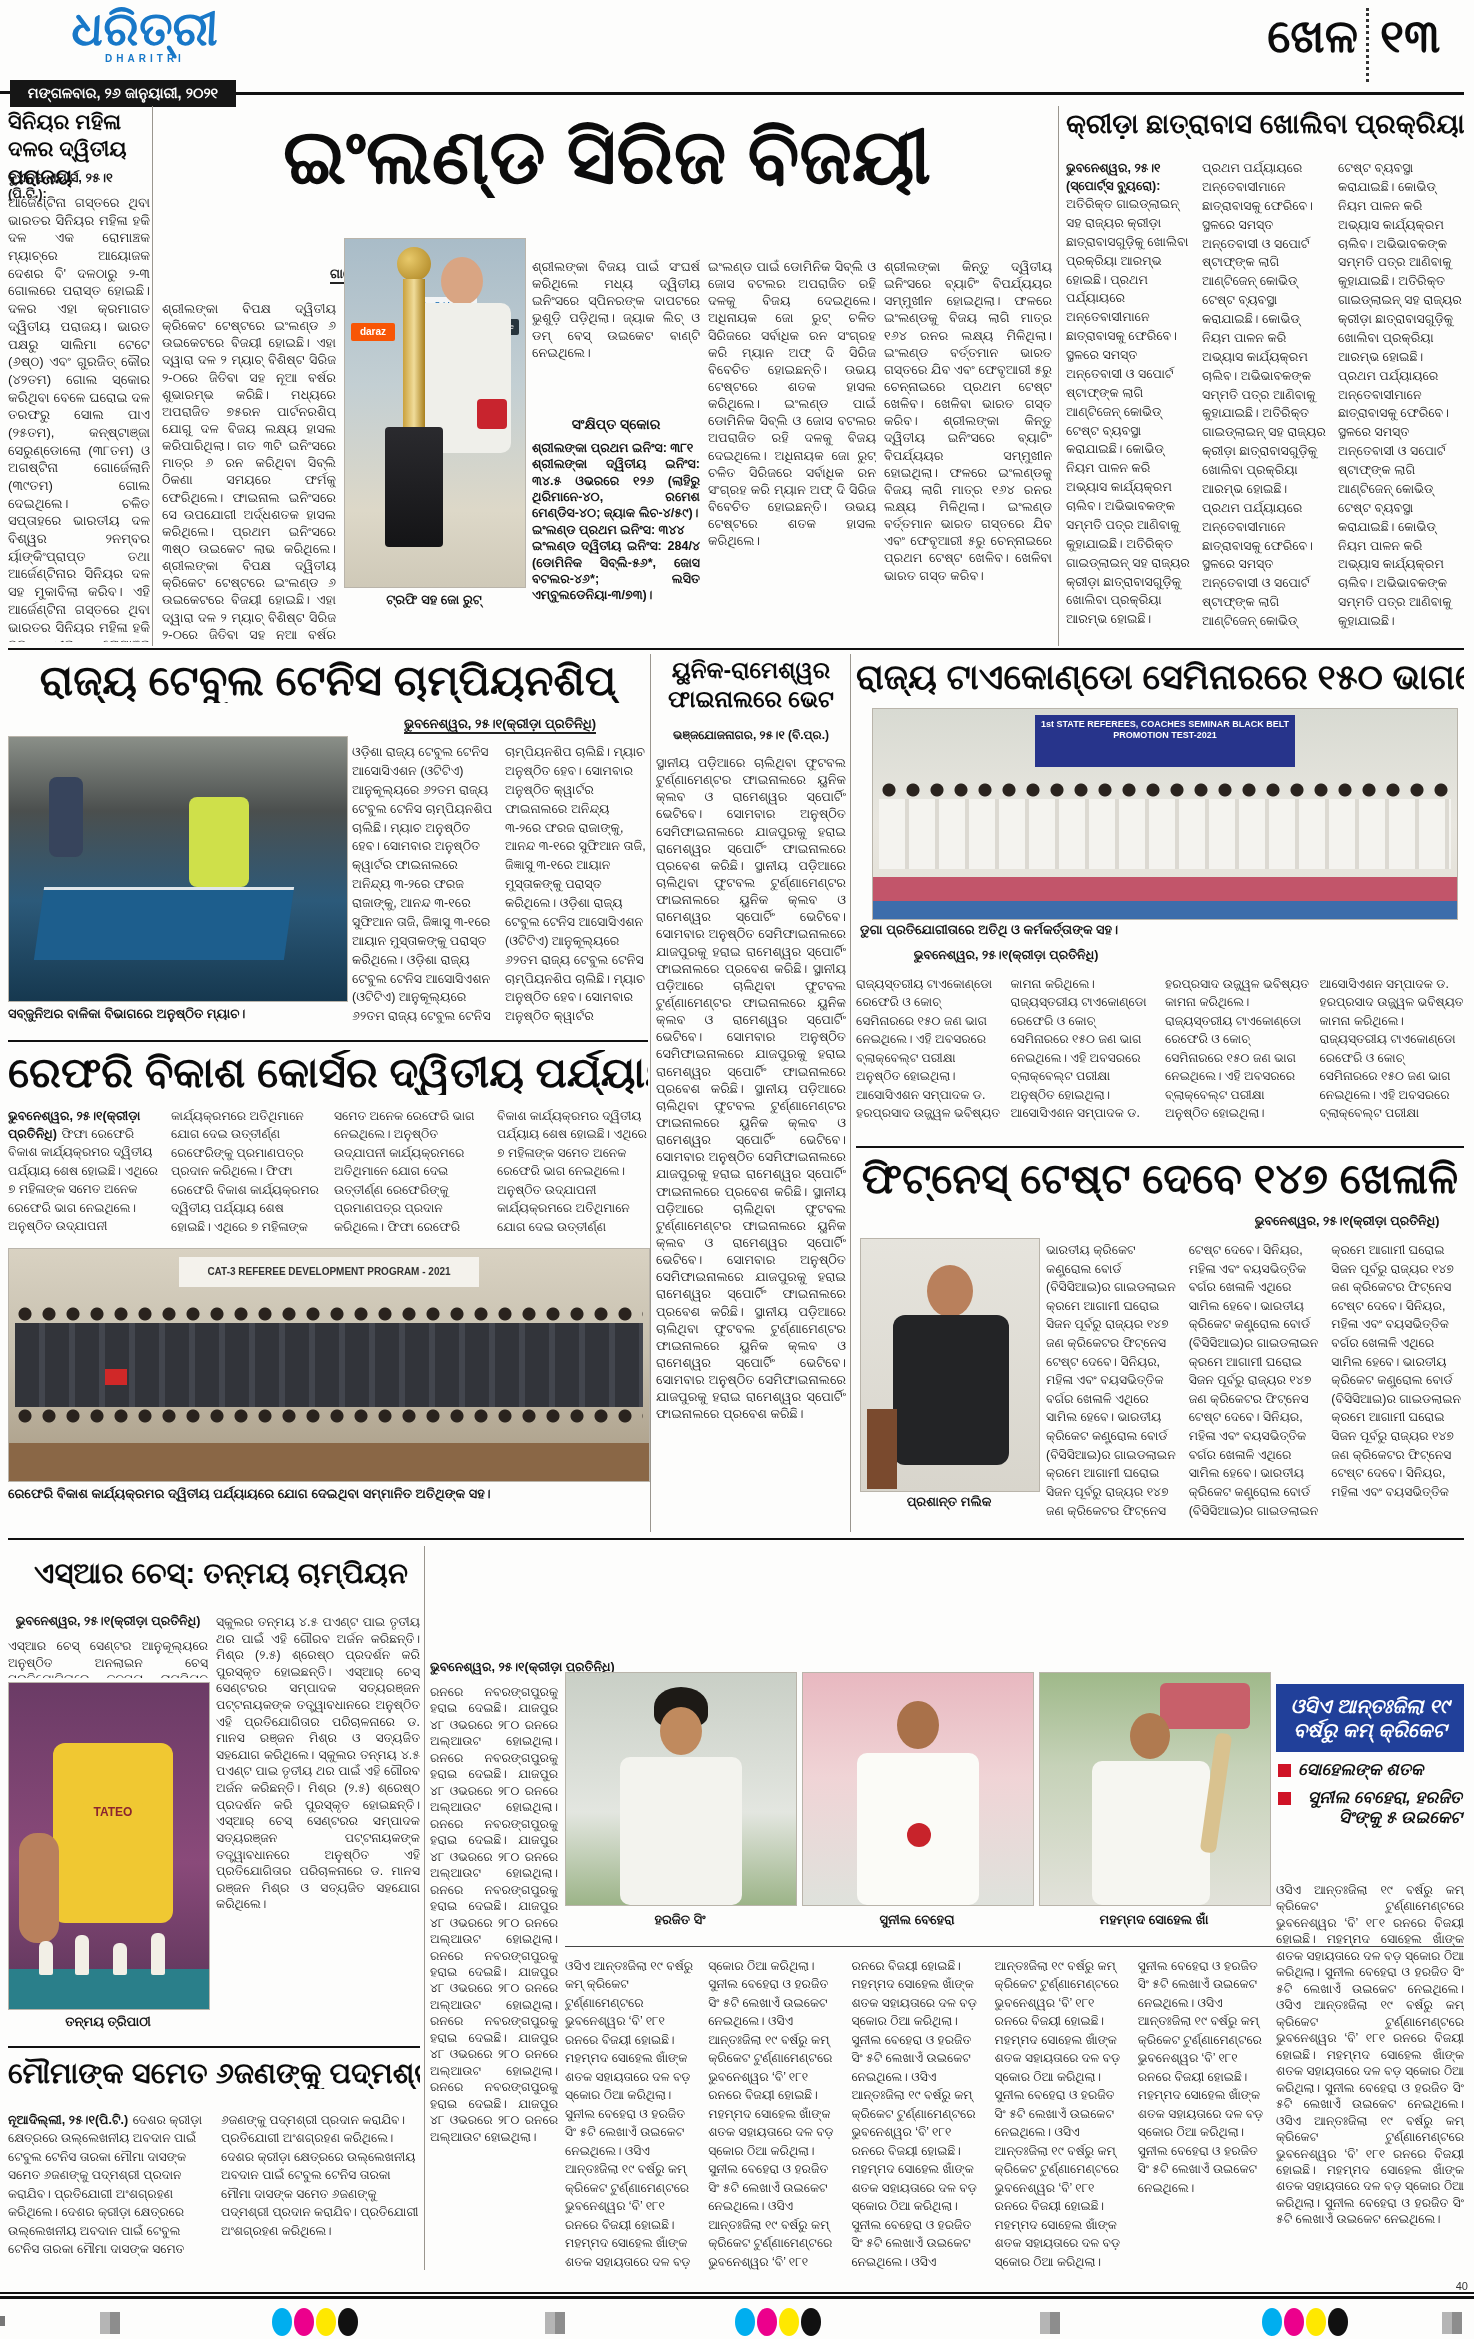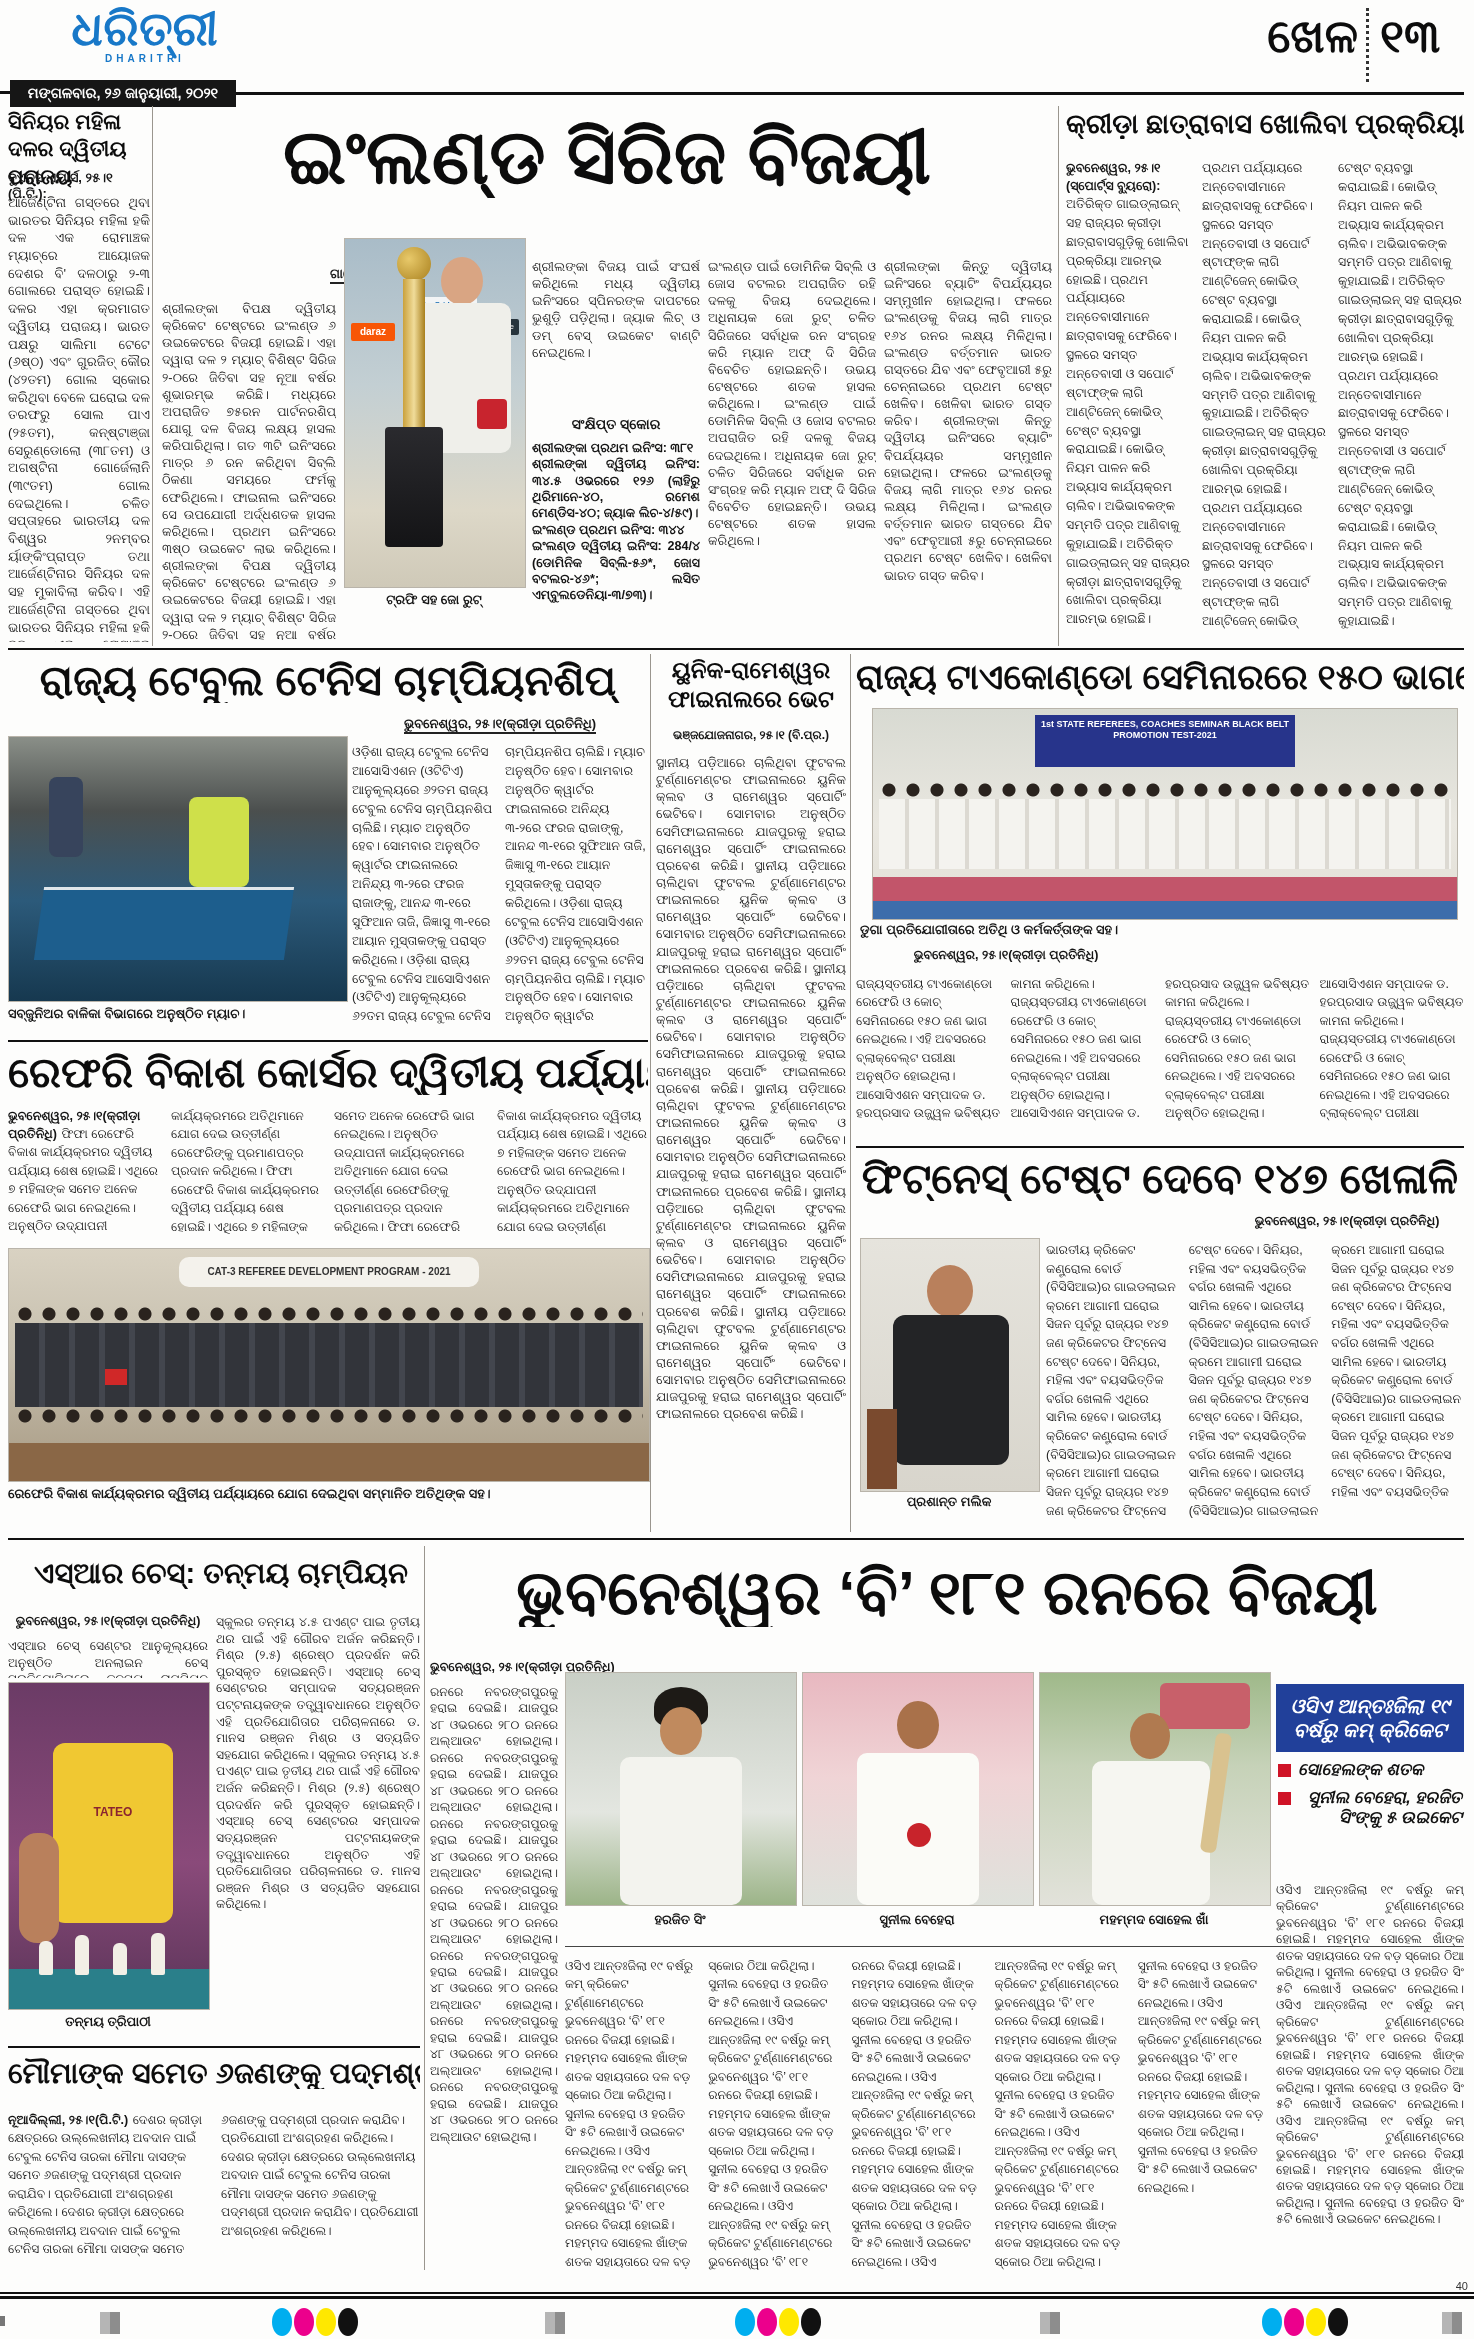--- a/index.html
+++ b/index.html
@@ -137,21 +137,21 @@
     <span class="body" style="display:inline;font-size:12.4px;">ଭାରତୀୟ କ୍ରିକେଟ କଣ୍ଟ୍ରୋଲ ବୋର୍ଡ (ବିସିସିଆଇ)ର ଗାଇଡଲାଇନ କ୍ରମେ ଆଗାମୀ ଘରୋଇ ସିଜନ ପୂର୍ବରୁ ରାଜ୍ୟର ୧୪୭ ଜଣ କ୍ରିକେଟର ଫିଟ୍‌ନେସ ଟେଷ୍ଟ ଦେବେ। ସିନିୟର, ମହିଳା ଏବଂ ବୟସଭିତ୍ତିକ ବର୍ଗର ଖେଳାଳି ଏଥିରେ ସାମିଲ ହେବେ। ଭାରତୀୟ କ୍ରିକେଟ କଣ୍ଟ୍ରୋଲ ବୋର୍ଡ (ବିସିସିଆଇ)ର ଗାଇଡଲାଇନ କ୍ରମେ ଆଗାମୀ ଘରୋଇ ସିଜନ ପୂର୍ବରୁ ରାଜ୍ୟର ୧୪୭ ଜଣ କ୍ରିକେଟର ଫିଟ୍‌ନେସ ଟେଷ୍ଟ ଦେବେ। ସିନିୟର, ମହିଳା ଏବଂ ବୟସଭିତ୍ତିକ ବର୍ଗର ଖେଳାଳି ଏଥିରେ ସାମିଲ ହେବେ। ଭାରତୀୟ କ୍ରିକେଟ କଣ୍ଟ୍ରୋଲ ବୋର୍ଡ (ବିସିସିଆଇ)ର ଗାଇଡଲାଇନ କ୍ରମେ ଆଗାମୀ ଘରୋଇ ସିଜନ ପୂର୍ବରୁ ରାଜ୍ୟର ୧୪୭ ଜଣ କ୍ରିକେଟର ଫିଟ୍‌ନେସ ଟେଷ୍ଟ ଦେବେ। ସିନିୟର, ମହିଳା ଏବଂ ବୟସଭିତ୍ତିକ ବର୍ଗର ଖେଳାଳି ଏଥିରେ ସାମିଲ ହେବେ। ଭାରତୀୟ କ୍ରିକେଟ କଣ୍ଟ୍ରୋଲ ବୋର୍ଡ (ବିସିସିଆଇ)ର ଗାଇଡଲାଇନ କ୍ରମେ ଆଗାମୀ ଘରୋଇ ସିଜନ ପୂର୍ବରୁ ରାଜ୍ୟର ୧୪୭ ଜଣ କ୍ରିକେଟର ଫିଟ୍‌ନେସ ଟେଷ୍ଟ ଦେବେ। ସିନିୟର, ମହିଳା ଏବଂ ବୟସଭିତ୍ତିକ ବର୍ଗର ଖେଳାଳି ଏଥିରେ ସାମିଲ ହେବେ। ଭାରତୀୟ କ୍ରିକେଟ କଣ୍ଟ୍ରୋଲ ବୋର୍ଡ (ବିସିସିଆଇ)ର ଗାଇଡଲାଇନ କ୍ରମେ ଆଗାମୀ ଘରୋଇ ସିଜନ ପୂର୍ବରୁ ରାଜ୍ୟର ୧୪୭ ଜଣ କ୍ରିକେଟର ଫିଟ୍‌ନେସ ଟେଷ୍ଟ ଦେବେ। ସିନିୟର, ମହିଳା ଏବଂ ବୟସଭିତ୍ତିକ ବର୍ଗର ଖେଳାଳି ଏଥିରେ ସାମିଲ ହେବେ।</span>
   </div>
 
   <div class="abs rule" style="left:8px;top:1040px;width:640px;height:2px;"></div>
   <div class="abs hl c" style="left:8px;top:1050px;width:640px;font-size:42px;">ରେଫରି ବିକାଶ କୋର୍ସର ଦ୍ୱିତୀୟ ପର୍ଯ୍ୟାୟ ଶେଷ</div>
   <div class="abs cols" style="left:8px;top:1106px;width:640px;height:138px;column-count:4;column-gap:12px;">
     <span class="dl" style="font-size:12.5px;">ଭୁବନେଶ୍ୱର, ୨୫।୧(କ୍ରୀଡ଼ା ପ୍ରତିନିଧି)</span>
     <span class="body" style="display:inline;font-size:12.3px;">ଫିଫା ରେଫେରି ବିକାଶ କାର୍ଯ୍ୟକ୍ରମର ଦ୍ୱିତୀୟ ପର୍ଯ୍ୟାୟ ଶେଷ ହୋଇଛି। ଏଥିରେ ୭ ମହିଳାଙ୍କ ସମେତ ଅନେକ ରେଫେରି ଭାଗ ନେଇଥିଲେ। ଅନୁଷ୍ଠିତ ଉଦ୍‌ଯାପନୀ କାର୍ଯ୍ୟକ୍ରମରେ ଅତିଥିମାନେ ଯୋଗ ଦେଇ ଉତ୍ତୀର୍ଣ୍ଣ ରେଫେରିଙ୍କୁ ପ୍ରମାଣପତ୍ର ପ୍ରଦାନ କରିଥିଲେ। ଫିଫା ରେଫେରି ବିକାଶ କାର୍ଯ୍ୟକ୍ରମର ଦ୍ୱିତୀୟ ପର୍ଯ୍ୟାୟ ଶେଷ ହୋଇଛି। ଏଥିରେ ୭ ମହିଳାଙ୍କ ସମେତ ଅନେକ ରେଫେରି ଭାଗ ନେଇଥିଲେ। ଅନୁଷ୍ଠିତ ଉଦ୍‌ଯାପନୀ କାର୍ଯ୍ୟକ୍ରମରେ ଅତିଥିମାନେ ଯୋଗ ଦେଇ ଉତ୍ତୀର୍ଣ୍ଣ ରେଫେରିଙ୍କୁ ପ୍ରମାଣପତ୍ର ପ୍ରଦାନ କରିଥିଲେ। ଫିଫା ରେଫେରି ବିକାଶ କାର୍ଯ୍ୟକ୍ରମର ଦ୍ୱିତୀୟ ପର୍ଯ୍ୟାୟ ଶେଷ ହୋଇଛି। ଏଥିରେ ୭ ମହିଳାଙ୍କ ସମେତ ଅନେକ ରେଫେରି ଭାଗ ନେଇଥିଲେ। ଅନୁଷ୍ଠିତ ଉଦ୍‌ଯାପନୀ କାର୍ଯ୍ୟକ୍ରମରେ ଅତିଥିମାନେ ଯୋଗ ଦେଇ ଉତ୍ତୀର୍ଣ୍ଣ ରେଫେରିଙ୍କୁ ପ୍ରମାଣପତ୍ର ପ୍ରଦାନ କରିଥିଲେ।</span>
   </div>
   <div class="abs photo" style="left:8px;top:1248px;width:640px;height:232px;background:linear-gradient(180deg,#d9d2c2 0%,#c6bfae 45%,#a89a83 100%);">
-    <div class="abs bannertxt" style="left:170px;top:8px;width:300px;height:30px;background:#f4f2ec;color:#333;font-size:10px;line-height:30px;border-radius:10px;">CAT-3 REFEREE DEVELOPMENT PROGRAM - 2021</div>
+    <div class="abs bannertxt" style="left:170px;top:8px;width:300px;height:30px;background:#f4f2ec;color:#333;font-size:10px;line-height:30px;">CAT-3 REFEREE DEVELOPMENT PROGRAM - 2021</div>
     <div class="abs dots" style="left:6px;top:56px;width:628px;height:18px;"></div>
     <div class="abs" style="left:6px;top:74px;width:628px;height:84px;background:repeating-linear-gradient(90deg,#32343a 0 24px,#43464e 24px 30px);"></div>
     <div class="abs dots" style="left:6px;top:158px;width:628px;height:18px;"></div>
     <div class="abs" style="left:0;top:194px;width:640px;height:38px;background:#8a6746;"></div>
     <div class="abs" style="left:96px;top:120px;width:22px;height:16px;background:#d02828;"></div>
   </div>
   <div class="abs cap" style="left:8px;top:1486px;width:640px;">ରେଫେରି ବିକାଶ କାର୍ଯ୍ୟକ୍ରମର ଦ୍ୱିତୀୟ ପର୍ଯ୍ୟାୟରେ ଯୋଗ ଦେଇଥିବା ସମ୍ମାନିତ ଅତିଥିଙ୍କ ସହ।</div>
 
   <div class="abs rule" style="left:8px;top:1538px;width:1456px;height:2px;"></div>
   <div class="abs vrule" style="left:424px;top:1546px;height:724px;"></div>
@@ -172,21 +172,20 @@
   <div class="abs cap" style="left:8px;top:2014px;width:200px;text-align:center;">ତନ୍ମୟ ତ୍ରିପାଠୀ</div>
   <div class="abs body" style="left:216px;top:1614px;width:204px;height:424px;font-size:12.4px;">ସ୍କୁଲର ତନ୍ମୟ ୪.୫ ପଏଣ୍ଟ ପାଇ ତୃତୀୟ ଥର ପାଇଁ ଏହି ଗୌରବ ଅର୍ଜନ କରିଛନ୍ତି। ମିଶ୍ର (୨.୫) ଶ୍ରେଷ୍ଠ ପ୍ରଦର୍ଶନ କରି ପୁରସ୍କୃତ ହୋଇଛନ୍ତି। ଏସ୍ଆର୍ ଚେସ୍ ସେଣ୍ଟରର ସମ୍ପାଦକ ସତ୍ୟରଞ୍ଜନ ପଟ୍ଟନାୟକଙ୍କ ତତ୍ତ୍ୱାବଧାନରେ ଅନୁଷ୍ଠିତ ଏହି ପ୍ରତିଯୋଗିତାର ପରିଚାଳନାରେ ଡ. ମାନସ ରଞ୍ଜନ ମିଶ୍ର ଓ ସତ୍ୟଜିତ ସହଯୋଗ କରିଥିଲେ। ସ୍କୁଲର ତନ୍ମୟ ୪.୫ ପଏଣ୍ଟ ପାଇ ତୃତୀୟ ଥର ପାଇଁ ଏହି ଗୌରବ ଅର୍ଜନ କରିଛନ୍ତି। ମିଶ୍ର (୨.୫) ଶ୍ରେଷ୍ଠ ପ୍ରଦର୍ଶନ କରି ପୁରସ୍କୃତ ହୋଇଛନ୍ତି। ଏସ୍ଆର୍ ଚେସ୍ ସେଣ୍ଟରର ସମ୍ପାଦକ ସତ୍ୟରଞ୍ଜନ ପଟ୍ଟନାୟକଙ୍କ ତତ୍ତ୍ୱାବଧାନରେ ଅନୁଷ୍ଠିତ ଏହି ପ୍ରତିଯୋଗିତାର ପରିଚାଳନାରେ ଡ. ମାନସ ରଞ୍ଜନ ମିଶ୍ର ଓ ସତ୍ୟଜିତ ସହଯୋଗ କରିଥିଲେ।</div>
 
   <div class="abs rule" style="left:8px;top:2046px;width:412px;height:2px;"></div>
   <div class="abs hl c" style="left:8px;top:2058px;width:412px;font-size:29px;">ମୌମାଙ୍କ ସମେତ ୬ଜଣଙ୍କୁ ପଦ୍ମଶ୍ରୀ</div>
   <div class="abs cols" style="left:8px;top:2110px;width:412px;height:160px;column-count:2;column-gap:14px;">
     <span class="dl" style="font-size:12.5px;">ନୂଆଦିଲ୍ଲୀ, ୨୫।୧(ପି.ଟି.)</span>
     <span class="body" style="display:inline;font-size:12.3px;">ଦେଶର କ୍ରୀଡ଼ା କ୍ଷେତ୍ରରେ ଉଲ୍ଲେଖନୀୟ ଅବଦାନ ପାଇଁ ଟେବୁଲ ଟେନିସ ତାରକା ମୌମା ଦାସଙ୍କ ସମେତ ୬ଜଣଙ୍କୁ ପଦ୍ମଶ୍ରୀ ପ୍ରଦାନ କରାଯିବ। ପ୍ରତିଯୋଗୀ ଅଂଶଗ୍ରହଣ କରିଥିଲେ। ଦେଶର କ୍ରୀଡ଼ା କ୍ଷେତ୍ରରେ ଉଲ୍ଲେଖନୀୟ ଅବଦାନ ପାଇଁ ଟେବୁଲ ଟେନିସ ତାରକା ମୌମା ଦାସଙ୍କ ସମେତ ୬ଜଣଙ୍କୁ ପଦ୍ମଶ୍ରୀ ପ୍ରଦାନ କରାଯିବ। ପ୍ରତିଯୋଗୀ ଅଂଶଗ୍ରହଣ କରିଥିଲେ। ଦେଶର କ୍ରୀଡ଼ା କ୍ଷେତ୍ରରେ ଉଲ୍ଲେଖନୀୟ ଅବଦାନ ପାଇଁ ଟେବୁଲ ଟେନିସ ତାରକା ମୌମା ଦାସଙ୍କ ସମେତ ୬ଜଣଙ୍କୁ ପଦ୍ମଶ୍ରୀ ପ୍ରଦାନ କରାଯିବ। ପ୍ରତିଯୋଗୀ ଅଂଶଗ୍ରହଣ କରିଥିଲେ।</span>
   </div>
 
-  <div class="abs hl c" style="left:430px;top:1560px;width:1034px;font-size:62px;">ଭୁବନେଶ୍ୱର ‘ବି’ ୧୮୧ ରନରେ ବିଜୟୀ</div>
   <div class="abs dl" style="left:430px;top:1660px;width:200px;font-size:12.5px;">ଭୁବନେଶ୍ୱର, ୨୫।୧(କ୍ରୀଡ଼ା ପ୍ରତିନିଧି)</div>
   <div class="abs body" style="left:430px;top:1684px;width:128px;height:586px;font-size:12.3px;">ରନରେ ନବରଙ୍ଗପୁରକୁ ହରାଇ ଦେଇଛି। ଯାଜପୁର ୪୮ ଓଭରରେ ୨୮୦ ରନରେ ଅଲ୍‌ଆଉଟ ହୋଇଥିଲା। ରନରେ ନବରଙ୍ଗପୁରକୁ ହରାଇ ଦେଇଛି। ଯାଜପୁର ୪୮ ଓଭରରେ ୨୮୦ ରନରେ ଅଲ୍‌ଆଉଟ ହୋଇଥିଲା। ରନରେ ନବରଙ୍ଗପୁରକୁ ହରାଇ ଦେଇଛି। ଯାଜପୁର ୪୮ ଓଭରରେ ୨୮୦ ରନରେ ଅଲ୍‌ଆଉଟ ହୋଇଥିଲା। ରନରେ ନବରଙ୍ଗପୁରକୁ ହରାଇ ଦେଇଛି। ଯାଜପୁର ୪୮ ଓଭରରେ ୨୮୦ ରନରେ ଅଲ୍‌ଆଉଟ ହୋଇଥିଲା। ରନରେ ନବରଙ୍ଗପୁରକୁ ହରାଇ ଦେଇଛି। ଯାଜପୁର ୪୮ ଓଭରରେ ୨୮୦ ରନରେ ଅଲ୍‌ଆଉଟ ହୋଇଥିଲା। ରନରେ ନବରଙ୍ଗପୁରକୁ ହରାଇ ଦେଇଛି। ଯାଜପୁର ୪୮ ଓଭରରେ ୨୮୦ ରନରେ ଅଲ୍‌ଆଉଟ ହୋଇଥିଲା। ରନରେ ନବରଙ୍ଗପୁରକୁ ହରାଇ ଦେଇଛି। ଯାଜପୁର ୪୮ ଓଭରରେ ୨୮୦ ରନରେ ଅଲ୍‌ଆଉଟ ହୋଇଥିଲା।</div>
 
   <div class="abs photo" style="left:565px;top:1672px;width:230px;height:232px;background:linear-gradient(180deg,#c9cfc6 0%,#e3e6e0 60%,#9cb488 100%);">
     <div class="abs" style="left:88px;top:14px;width:54px;height:40px;background:#1d1a16;border-radius:50% 50% 30% 30%;"></div>
     <div class="abs" style="left:94px;top:34px;width:42px;height:48px;background:#c08a5e;border-radius:50%;"></div>
     <div class="abs" style="left:54px;top:84px;width:122px;height:148px;background:#f3f3ee;border-radius:10px;"></div>
   </div>
   <div class="abs photo" style="left:802px;top:1672px;width:230px;height:232px;background:linear-gradient(180deg,#e8b8c0 0%,#f0d4d6 45%,#dfe2dc 100%);">
     <div class="abs" style="left:94px;top:28px;width:42px;height:48px;background:#a9714a;border-radius:50%;"></div>

